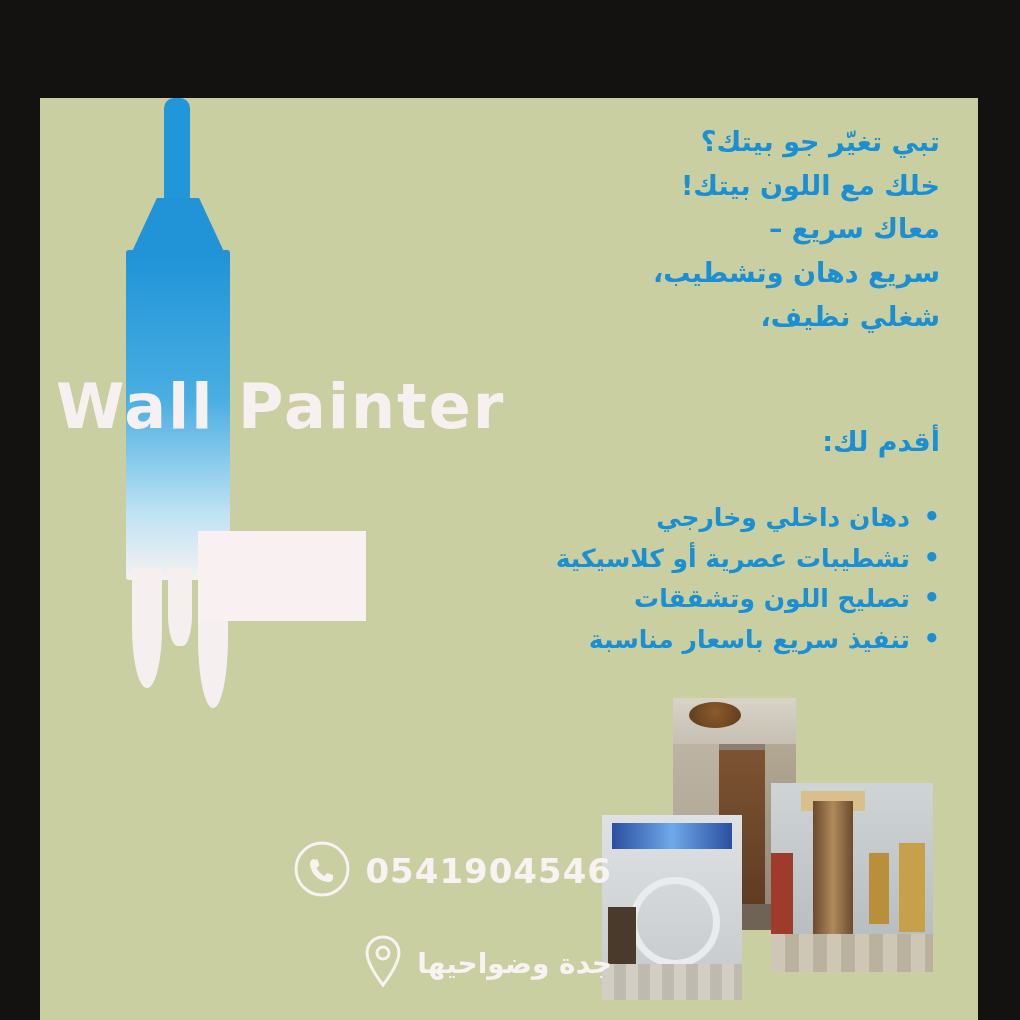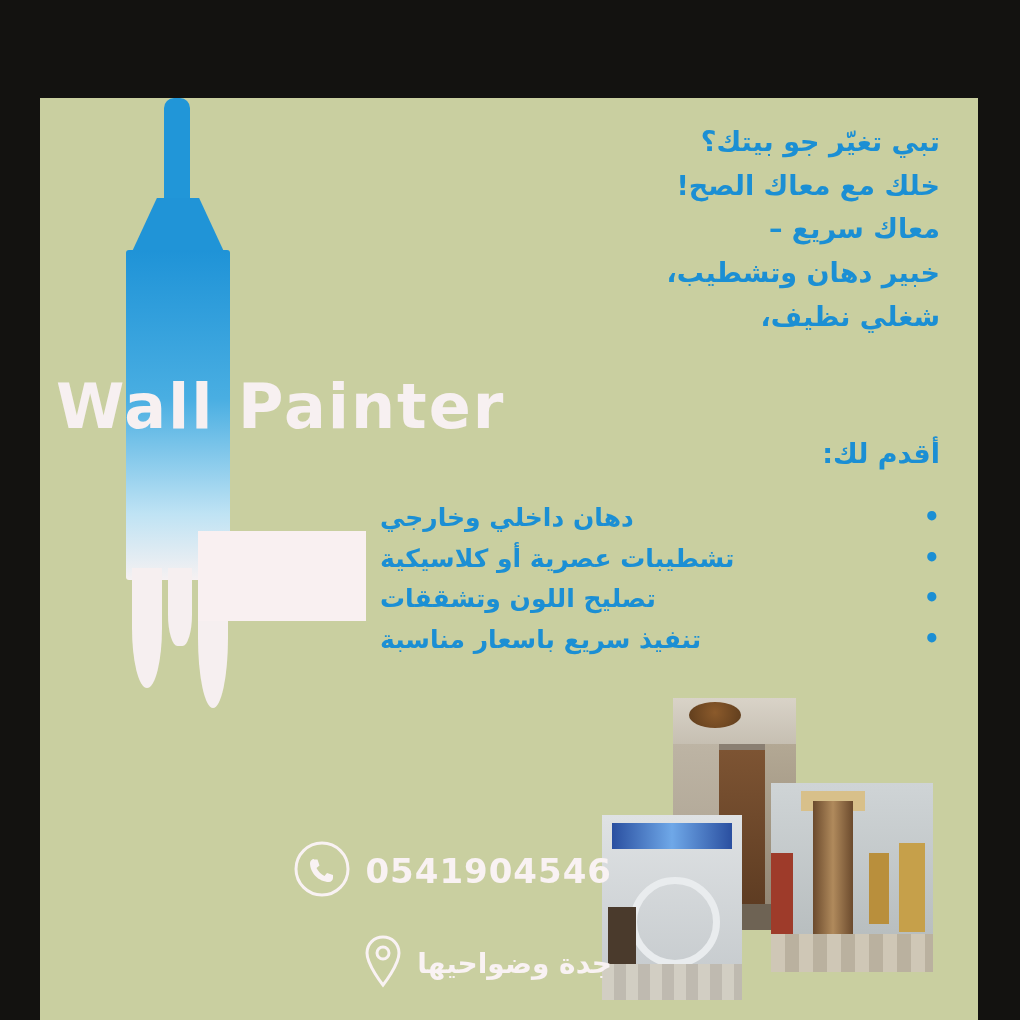--- a/index.html
+++ b/index.html
@@ -108,35 +108,35 @@
     font-size: 27px;
     font-weight: bold;
     line-height: 1.62;
     direction: rtl;
   }
   .headline div { white-space: nowrap; }
 
   .offer-title {
     position: absolute;
     right: 38px;
-    top: 340px;
+    top: 328px;
     color: #1b8fd4;
     font-size: 27px;
     font-weight: bold;
     direction: rtl;
     text-align: right;
   }
 
   .services {
     position: absolute;
     right: 38px;
     top: 400px;
     width: 560px;
     direction: rtl;
-    text-align: left;
+    text-align: right;
     color: #1b8fd4;
     font-size: 25px;
     font-weight: bold;
     line-height: 1.62;
     list-style: none;
     margin: 0;
     padding: 0;
   }
   .services li {
     position: relative;
@@ -239,23 +239,23 @@
       <div class="drip d1"></div>
       <div class="drip d2"></div>
       <div class="drip d3"></div>
     </div>
     <div class="paint-swatch"></div>
 
     <div class="brand">Wall  Painter</div>
 
     <div class="headline">
       <div>تبي تغيّر جو بيتك؟</div>
-      <div>خلك مع معاك الصح!</div>
+      <div>خلك مع اللون بيتك!</div>
       <div>معاك سريع –</div>
-      <div>خبير دهان وتشطيب،</div>
+      <div>سريع دهان وتشطيب،</div>
       <div>شغلي نظيف،</div>
     </div>
 
     <div class="offer-title">أقدم لك:</div>
 
     <ul class="services">
       <li>دهان داخلي وخارجي</li>
       <li>تشطيبات عصرية أو كلاسيكية</li>
       <li>تصليح اللون وتشققات</li>
       <li>تنفيذ سريع باسعار مناسبة</li>

